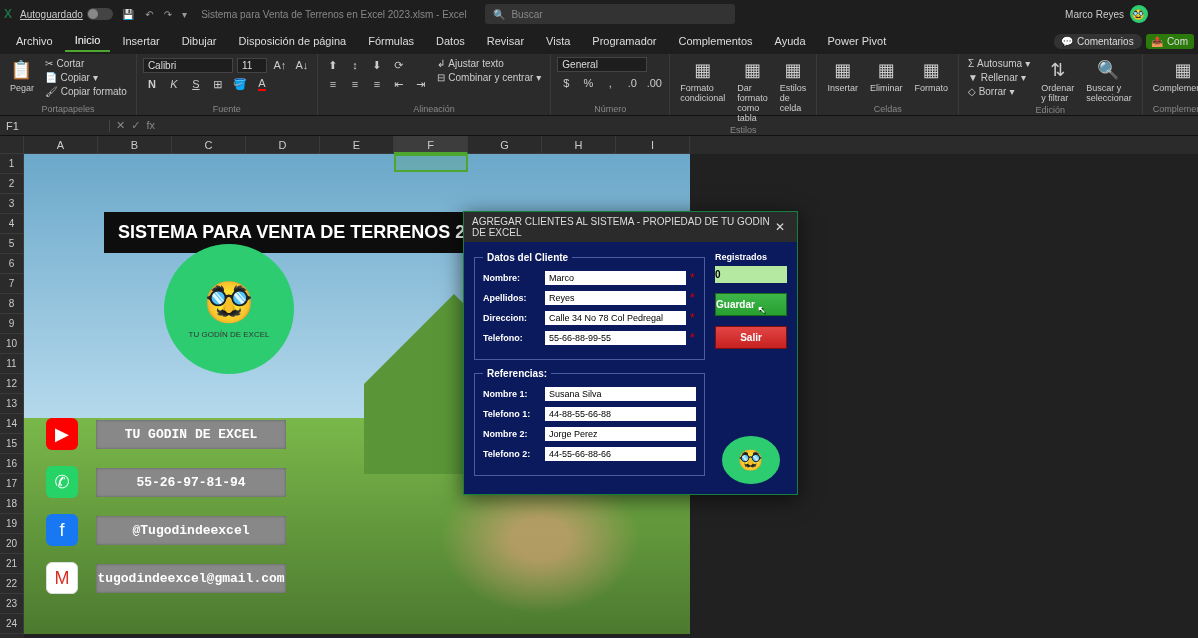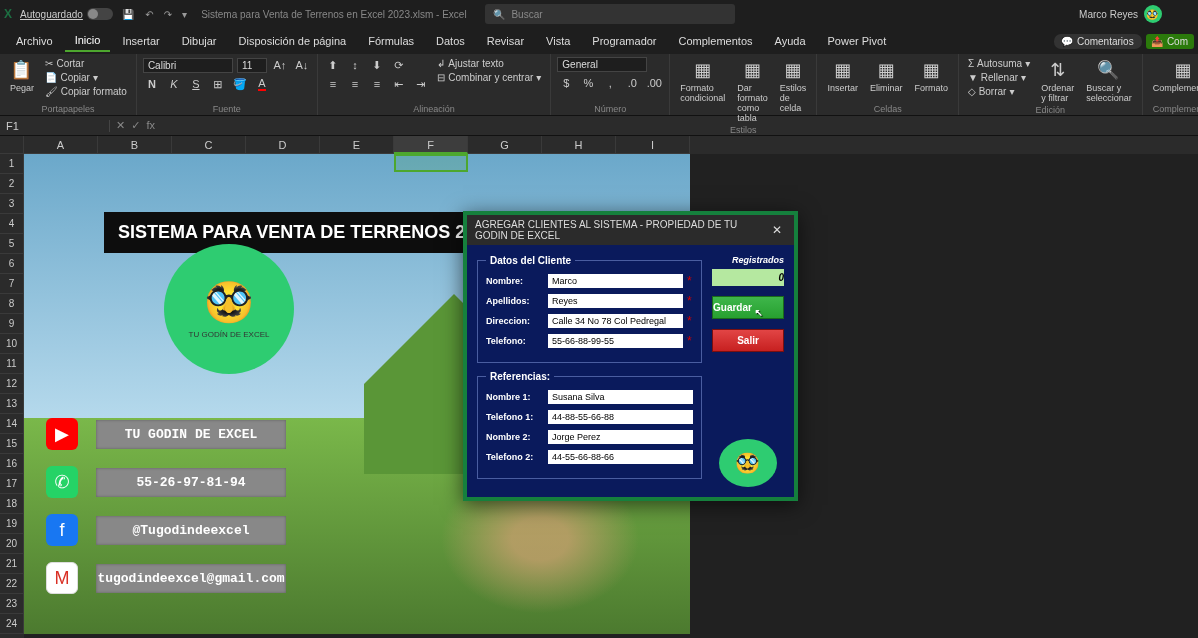--- a/index.html
+++ b/index.html
@@ -7,21 +7,21 @@
 
 
 .titlebar { background: #1e1e1e; height: 28px; display: flex; align-items: center; padding: 0 4px; color: #ccc; font-size: 10px; }
 .titlebar .excel-icon { color: #1d6f42; font-weight: bold; margin-right: 8px; font-size: 12px; }
 .titlebar .autosave { display: flex; align-items: center; gap: 4px; text-decoration: underline; }
 .titlebar .switch { width: 26px; height: 12px; background: #444; border-radius: 6px; position: relative; }
 .titlebar .switch::after { content: ''; width: 10px; height: 10px; background: #888; border-radius: 50%; position: absolute; top: 1px; left: 1px; }
 .titlebar .qat { display: flex; gap: 10px; margin-left: 10px; color: #999; }
 .titlebar .doc-title { margin-left: 14px; color: #888; }
 .titlebar .search { position: absolute; left: 485px; width: 250px; height: 20px; background: #333; border-radius: 3px; display: flex; align-items: center; padding: 0 8px; gap: 6px; color: #888; }
-.titlebar .user { position: absolute; right: 36px; display: flex; align-items: center; gap: 6px; }
+.titlebar .user { position: absolute; right: 50px; display: flex; align-items: center; gap: 6px; }
 .titlebar .avatar { width: 18px; height: 18px; background: #2ecc71; border-radius: 50%; display: flex; align-items: center; justify-content: center; font-size: 10px; }
 
 
 .ribbon-tabs { background: #1e1e1e; height: 26px; display: flex; align-items: center; padding: 0 6px; gap: 2px; color: #ddd; font-size: 11px; position: relative; }
 .ribbon-tabs .tab { padding: 4px 10px; cursor: pointer; }
 .ribbon-tabs .tab.active { color: #fff; border-bottom: 2px solid #4da72e; }
 .ribbon-tabs .right { position: absolute; right: 4px; display: flex; gap: 4px; }
 .ribbon-tabs .comments { background: #333; padding: 2px 8px; border-radius: 7px; font-size: 10px; }
 .ribbon-tabs .share { background: #2b7a0b; padding: 2px 6px; border-radius: 3px; font-size: 10px; }
 
@@ -75,35 +75,35 @@
 .yt { background: #ff0000; }
 .wa { background: #25d366; }
 .fb { background: #1877f2; }
 .gm { background: #fff; border: 1px solid #ddd; }
 .contact-text { background: #888; color: #fff; padding: 7px 0; width: 190px; text-align: center; font-size: 13px; font-weight: bold; box-shadow: inset 0 0 3px rgba(0,0,0,0.3); font-family: Liberation Mono, monospace; }
 
 
 .sel-cell { position: absolute; left: 370px; top: 0; width: 74px; height: 18px; border: 2px solid #4da72e; background: rgba(77,167,46,0.15); pointer-events: none; }
 
 
-.modal { position: absolute; left: 463px; top: 211px; width: 335px; background: #0a1a5c; border: 4px solid #15803d; box-shadow: 0 4px 20px rgba(0,0,0,0.6); color: #fff; font-size: 10px; }
+.modal { position: absolute; left: 463px; top: 211px; width: 335px; background: #0a1a5c; border: 1px solid #15803d; box-shadow: 0 4px 20px rgba(0,0,0,0.6); color: #fff; font-size: 10px; }
 .modal-title { background: #2b2b2b; color: #ddd; padding: 4px 8px; font-size: 10px; display: flex; justify-content: space-between; align-items: center; }
 .modal-title .close { cursor: pointer; font-size: 12px; padding: 0 4px; }
 .modal-body { padding: 10px; display: flex; gap: 10px; }
 .form-col { flex: 1; }
 .side-col { width: 72px; display: flex; flex-direction: column; gap: 10px; }
 
 fieldset { border: 1px solid #4a5da0; padding: 8px; margin-bottom: 8px; }
 legend { padding: 0 4px; font-weight: bold; font-size: 10px; }
 .form-row { display: flex; align-items: center; gap: 4px; margin-bottom: 6px; position: relative; }
 .form-row label { width: 58px; font-weight: bold; font-size: 9px; }
 .form-row input { flex: 1; background: #fff; border: none; padding: 2px 4px; font-size: 9px; color: #000; height: 14px; }
 .form-row .req { color: #d00; font-size: 12px; width: 6px; }
 
-.reg-box { text-align: right; font-style: italic; }
+.reg-box { text-align: left; }
 .reg-box .label { font-weight: bold; font-size: 9px; margin-bottom: 4px; display: block; }
 .reg-box .value { background: #b5e8a0; color: #000; padding: 3px 0; font-weight: bold; }
 
 .btn-g { background: linear-gradient(#3eb64a, #27a030); border: 1px solid #1a6a1a; color: #fff; padding: 5px 0; font-weight: bold; cursor: pointer; font-size: 10px; position: relative; }
 .btn-r { background: linear-gradient(#e24545, #c72020); border: 1px solid #7a0f0f; color: #fff; padding: 5px 0; text-align: center; font-weight: bold; cursor: pointer; font-size: 10px; }
 .cursor { position: absolute; right: 20px; top: 10px; font-size: 10px; color: #fff; text-shadow: 1px 1px 1px #000; }
 
 .modal-logo { width: 58px; height: 48px; background: #2ecc71; border-radius: 50%; margin-top: auto; align-self: center; display: flex; align-items: center; justify-content: center; font-size: 20px; }
 
 </style>

